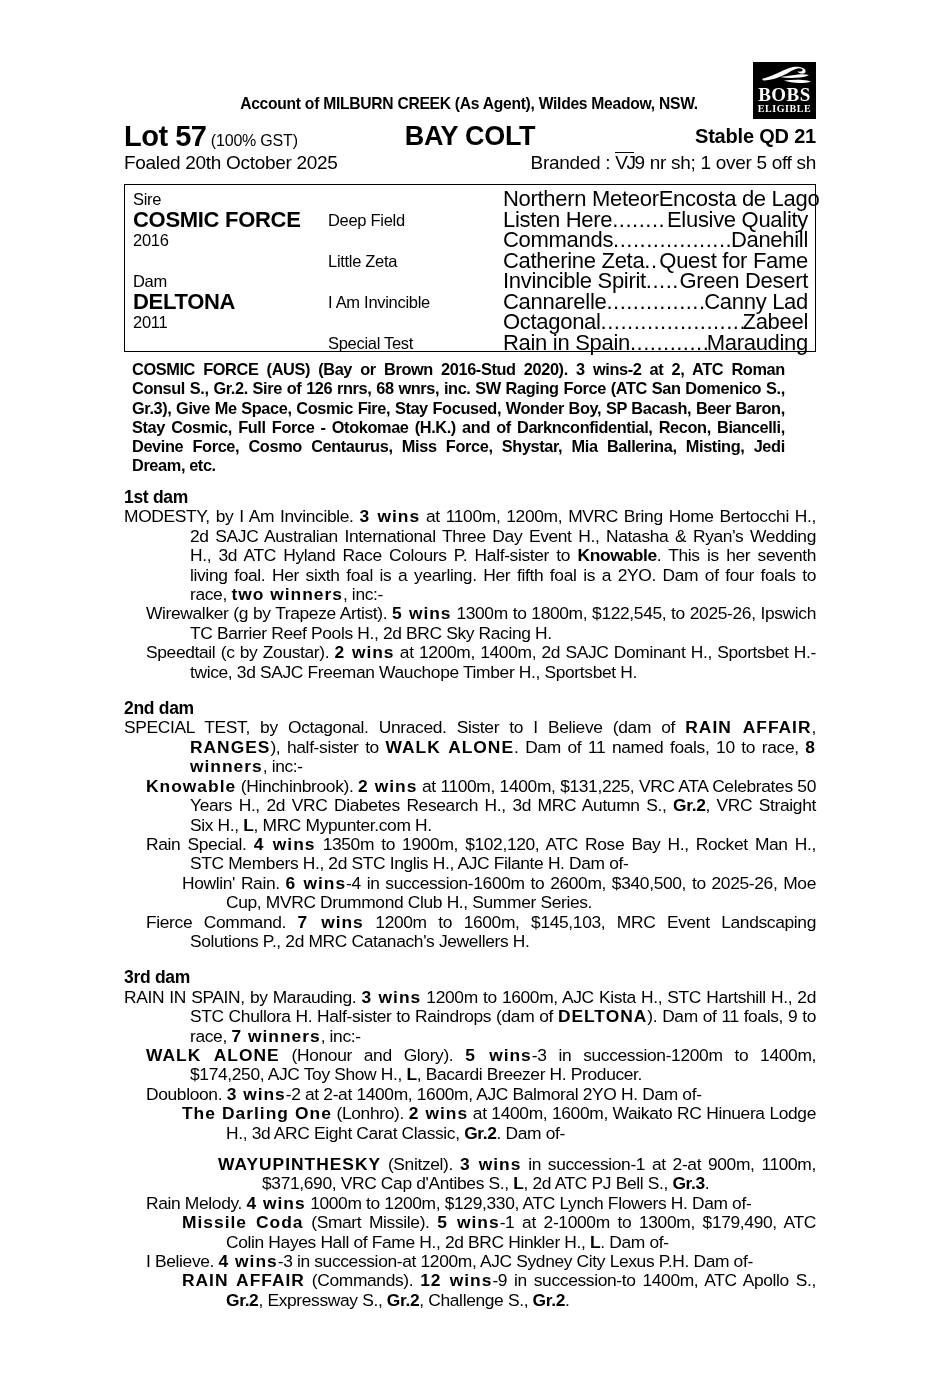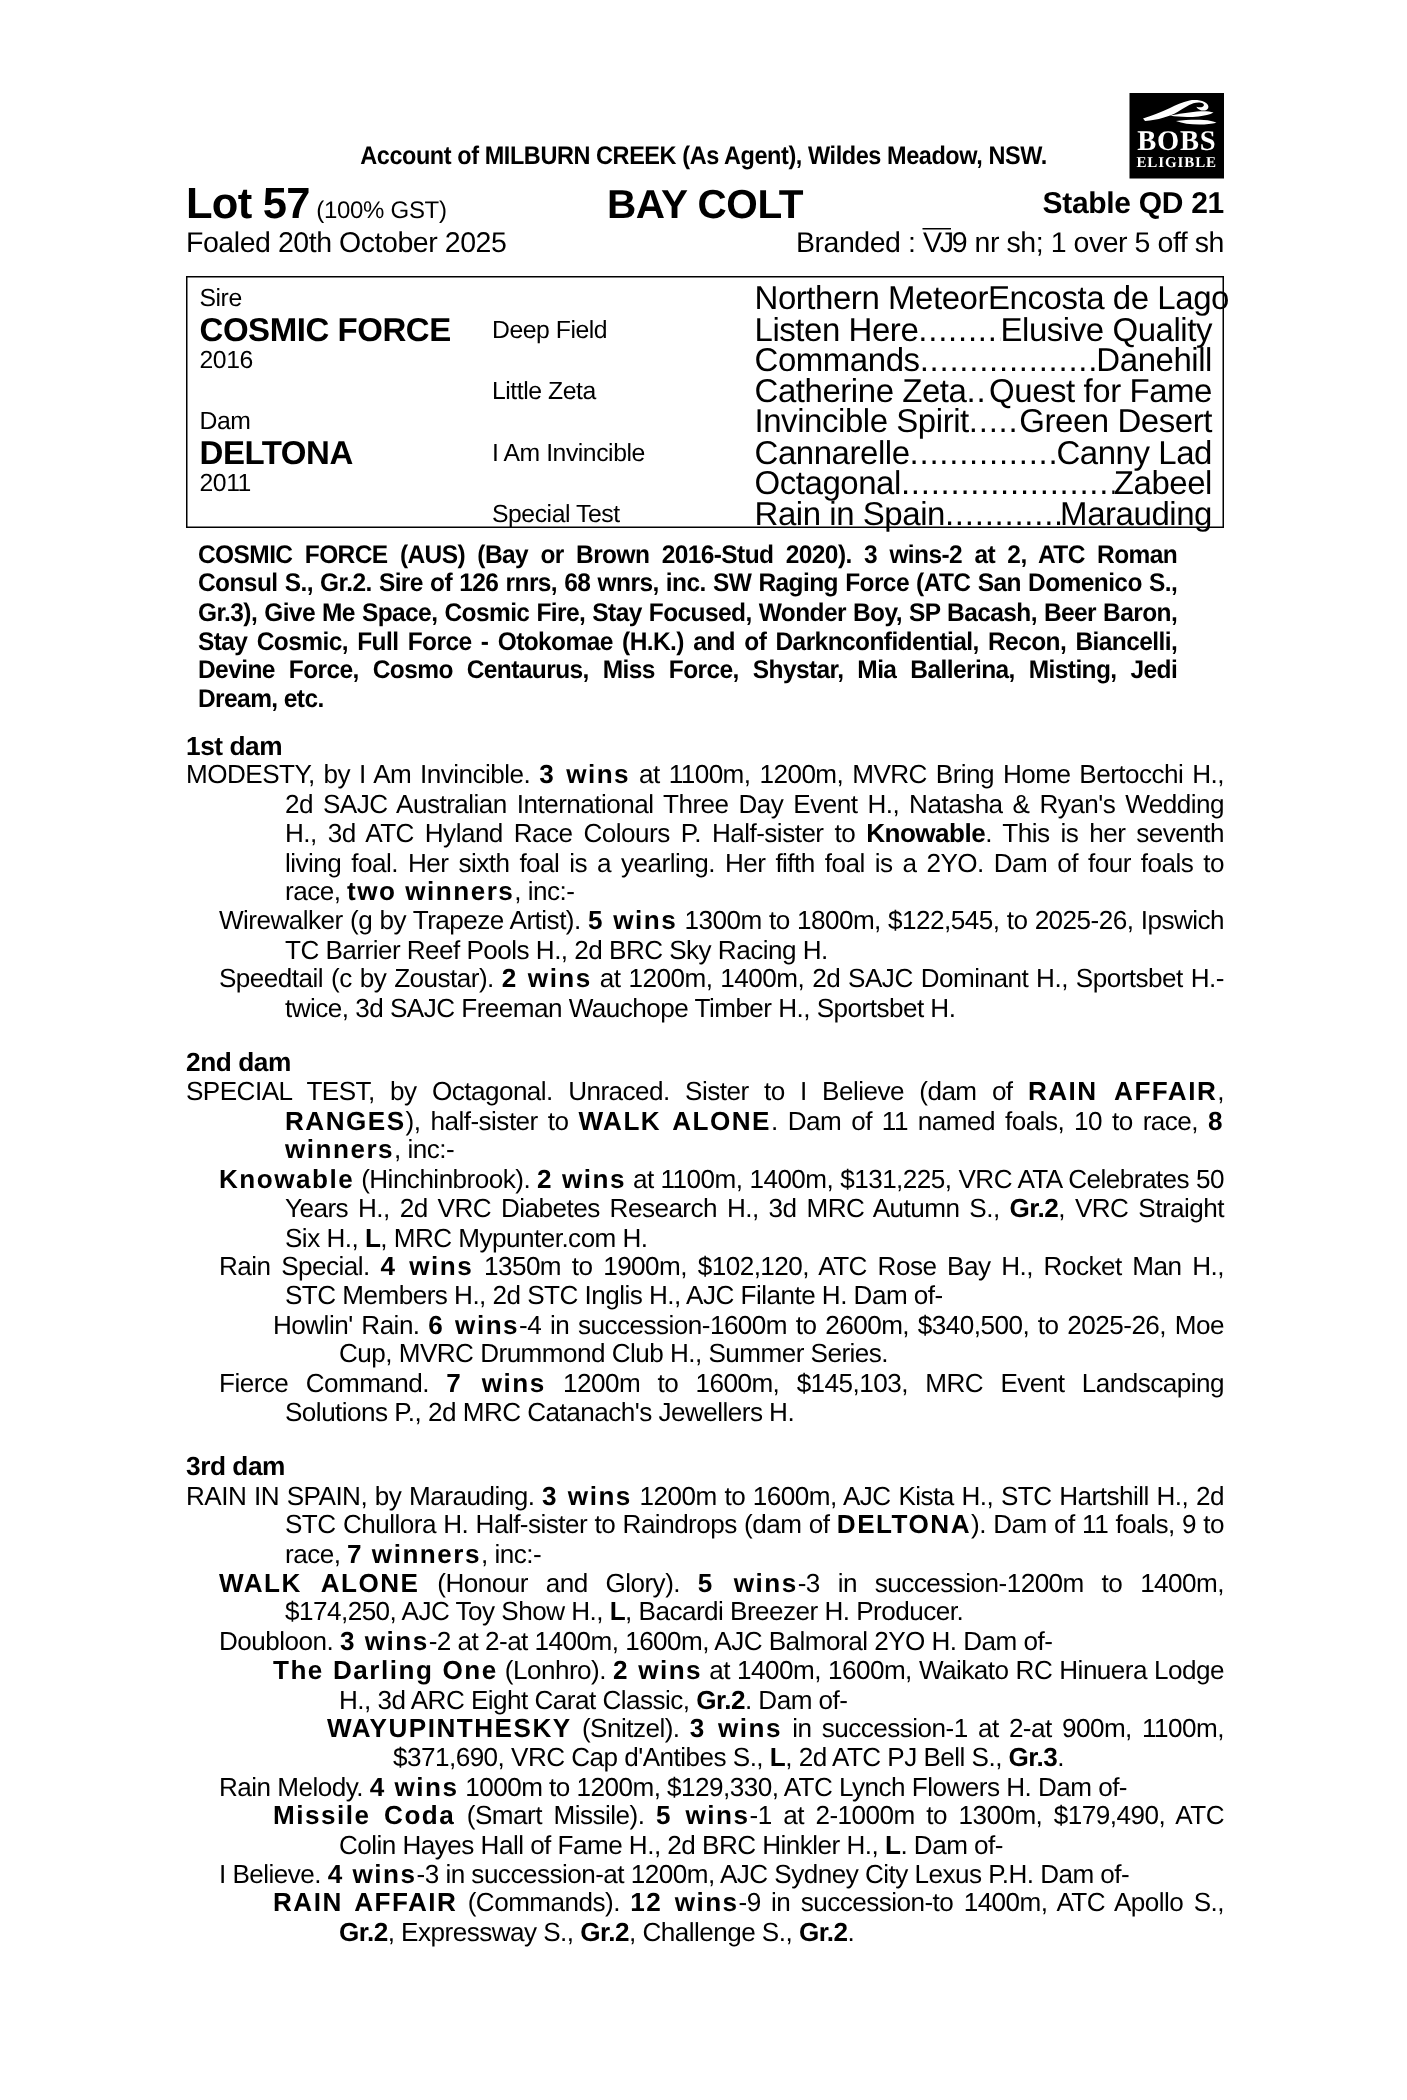--- a/index.html
+++ b/index.html
@@ -220,21 +220,21 @@
   }
   p.entry {
     margin: 0;
     padding: 0;
     text-align: justify;
     text-justify: inter-word;
   }
   p.ind1 { padding-left: 66px; text-indent: -66px; }
   p.ind2 { padding-left: 66px; text-indent: -44px; }
   p.ind3 { padding-left: 102px; text-indent: -44px; }
-  p.ind4 { padding-left: 138px; text-indent: -44px; }
+  p.ind4 { padding-left: 138px; text-indent: -44px; margin-top: 12px; }
   b { font-weight: bold; }
   .sp { letter-spacing: 1px; }
   .gap { height: 17px; }
 </style>
 </head>
 <body>
 
 <div class="page">
 
   <div class="bobs-logo">

